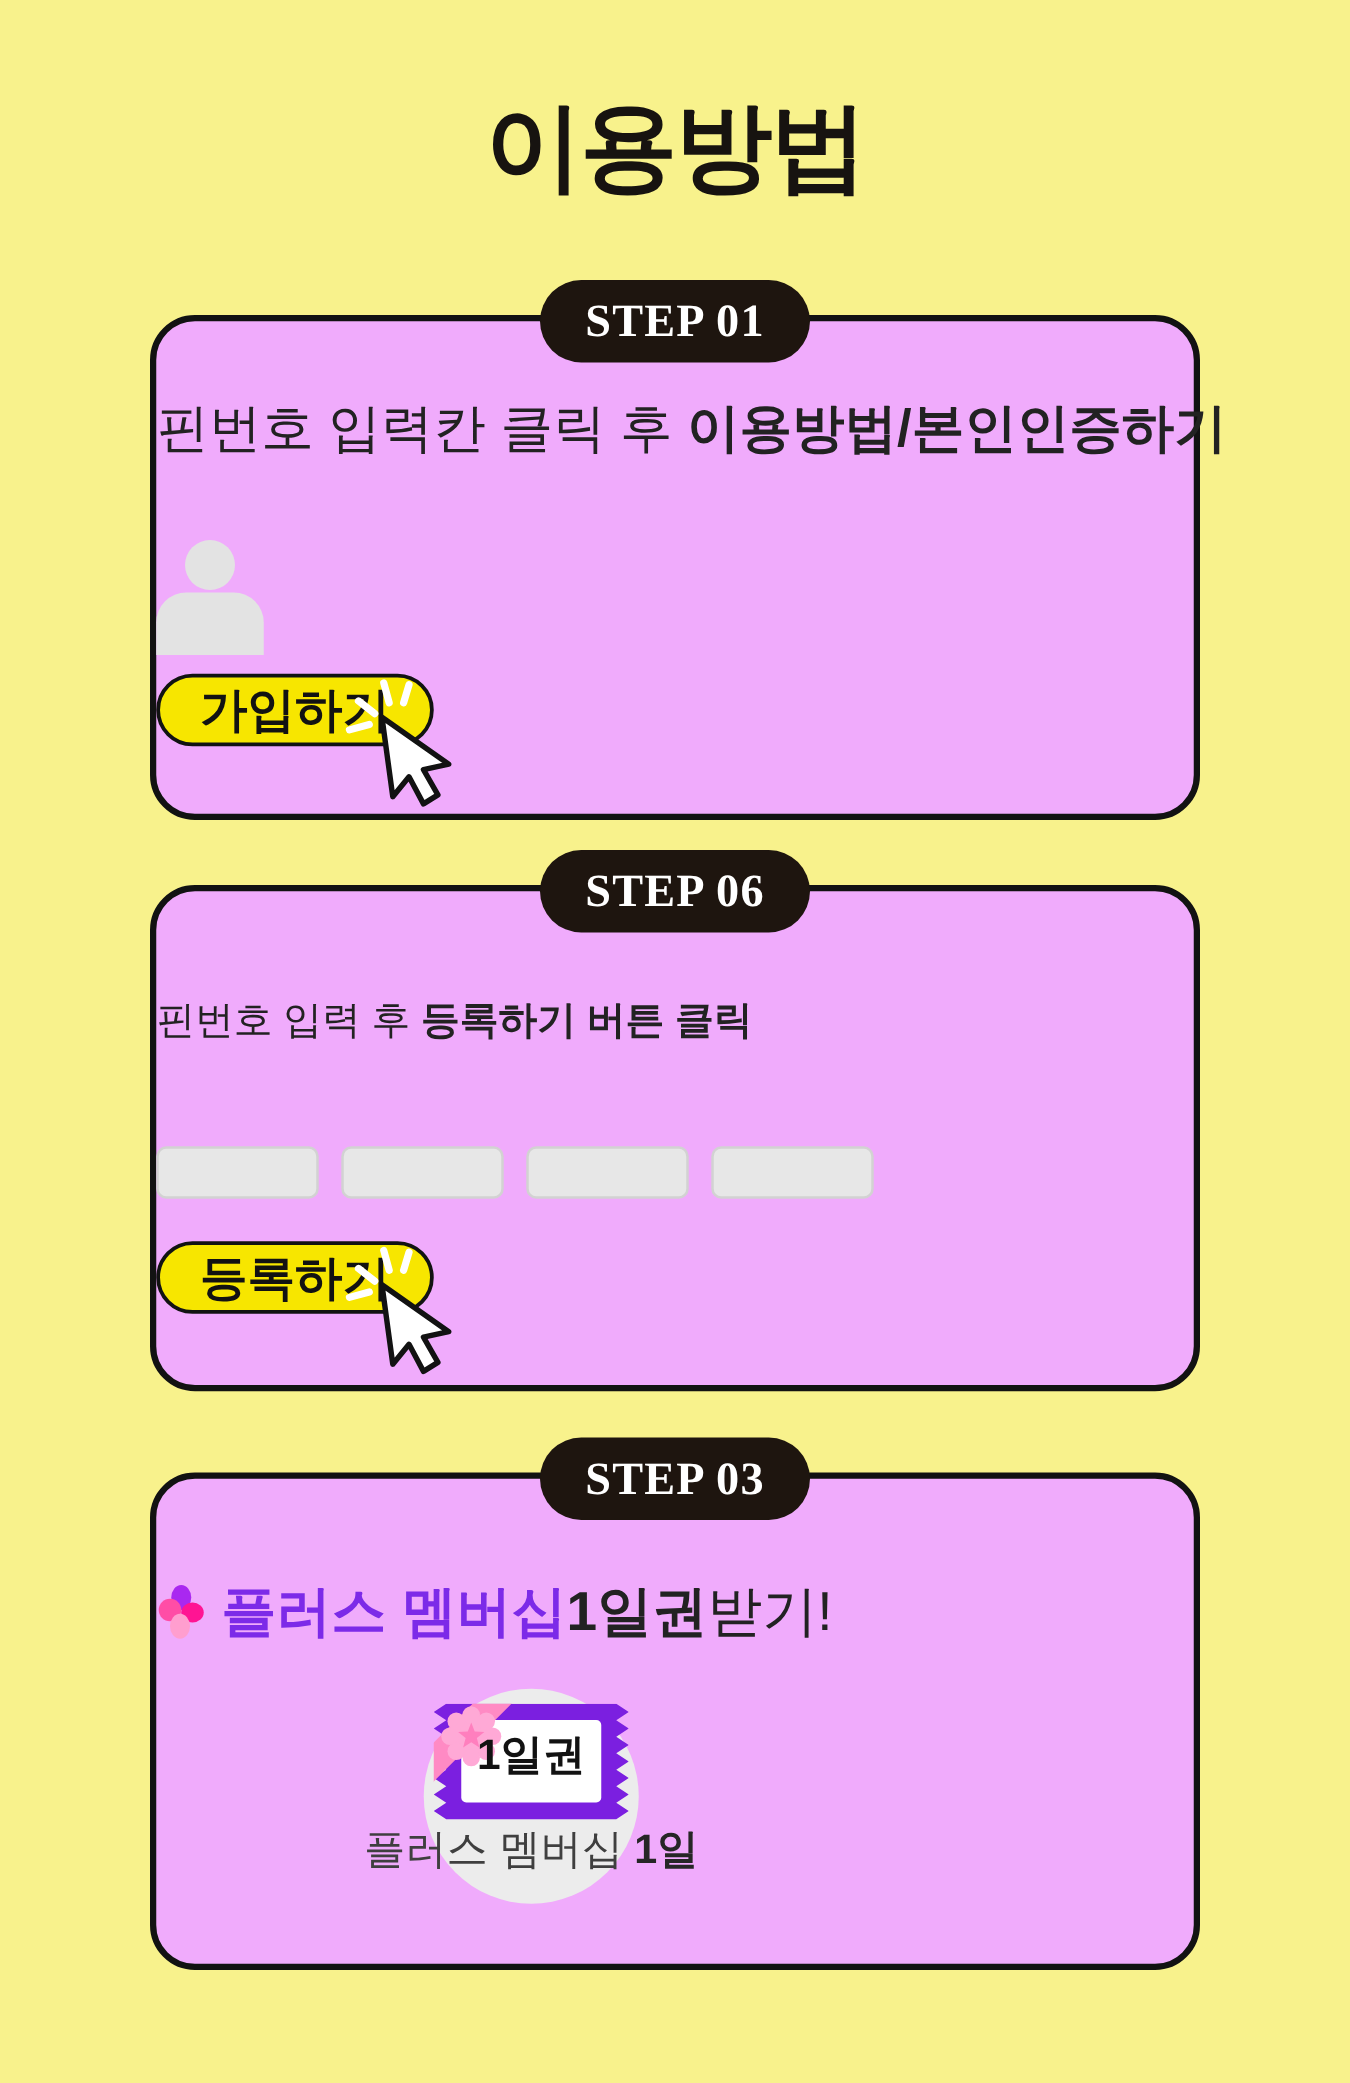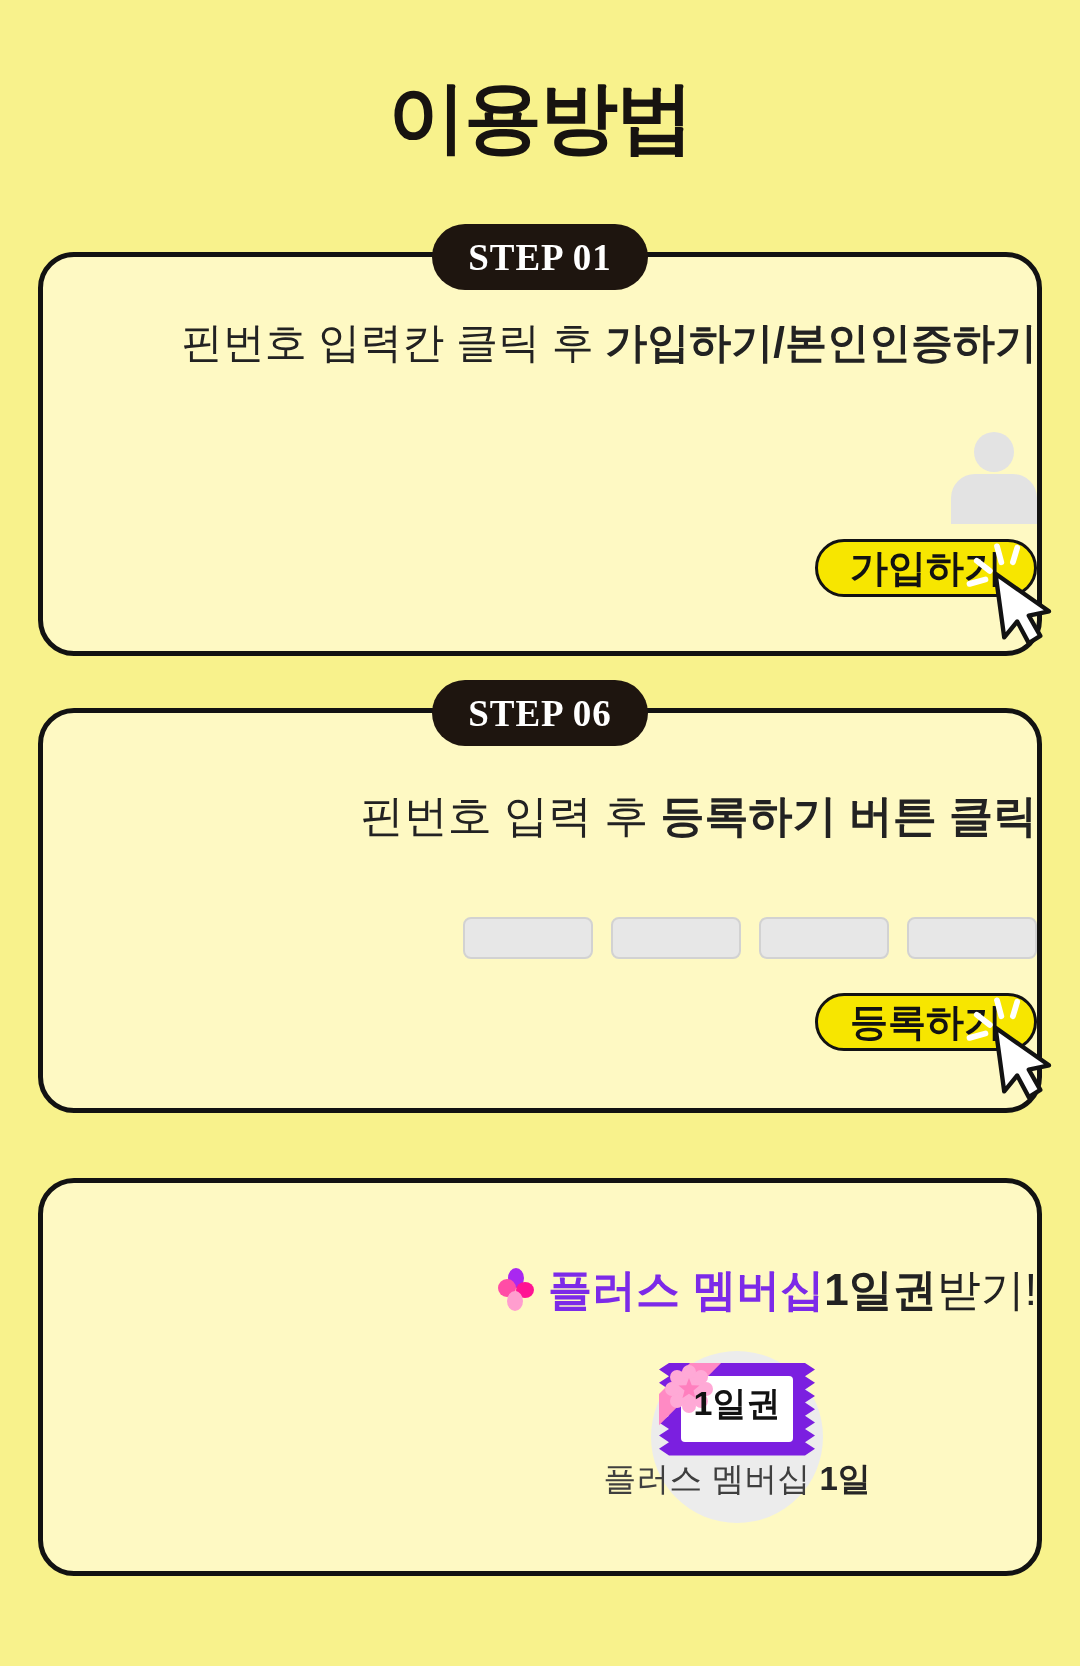--- a/index.html
+++ b/index.html
@@ -18,28 +18,28 @@
     font-weight:bold;
     font-size:78px;
     line-height:80px;
     color:#171310;
     letter-spacing:-2px;
   }
 
   
   .card {
     position:relative;
-    width:1004px;
+    width:840px;
     margin:0 auto;
-    background:#fef9c3;
+    background:#f0abfc;
     border:5px solid #121212;
     border-radius:36px;
     display:flex;
     flex-direction:column;
-    align-items:flex-end;
+    align-items:flex-start;
   }
   .card-1 { margin-top:94px; height:404px; }
   .card-2 { margin-top:52px; height:405px; }
   .card-3 { margin-top:65px; height:398px; }
 
   .step-badge {
     position:absolute;
     top:-33px;
     left:50%;
     transform:translateX(-50%);
@@ -58,21 +58,21 @@
   }
 
   .card-heading {
     font-size:42px;
     line-height:62px;
     color:#222222;
     white-space:nowrap;
     text-align:center;
   }
   .card-1 .card-heading { margin-top:55px; }
-  .card-2 .card-heading { margin-top:72px; font-size:44px; }
+  .card-2 .card-heading { margin-top:72px; font-size:31px; }
   .card-3 .card-heading { margin-top:76px; font-size:44px; display:flex; align-items:center; }
   .card-heading .hv { font-weight:bold; }
   .purple-bold { color:#7C2AE8; font-weight:bold; }
   .dark-bold { color:#222222; font-weight:bold; }
 
   
   .person-icon { margin-top:58px; display:flex; flex-direction:column; align-items:center; }
   .person-head { width:40px; height:40px; border-radius:50%; background:#E3E3E3; }
   .person-body { width:86px; height:50px; margin-top:2px; border-radius:24px 24px 0 0; background:#E3E3E3; }
 
@@ -135,21 +135,21 @@
 </head>
 <body>
 
 <div class="page">
 
   <div class="main-title">이용방법</div>
 
   <section class="card card-1">
     <div class="step-badge">STEP 01</div>
     <div class="card-heading">
-      <span>핀번호 입력칸 클릭 후 </span><span class="hv">가입하기/본인인증하기</span>
+      <span>핀번호 입력칸 클릭 후 </span><span class="hv">이용방법/본인인증하기</span>
     </div>
     <div class="person-icon">
       <div class="person-head"></div>
       <div class="person-body"></div>
     </div>
     <div class="pill-button">
       <span>가입하기</span>
       <svg class="cursor-icon" viewBox="0 0 60 72">
         <g stroke="#FFFFFF" stroke-width="4" stroke-linecap="round">
           <line x1="2" y1="29" x2="13" y2="26"></line>
@@ -181,20 +181,21 @@
           <line x1="7" y1="13" x2="16" y2="20"></line>
           <line x1="21" y1="3" x2="24" y2="14"></line>
           <line x1="35" y1="4" x2="32" y2="14"></line>
         </g>
         <path d="M20,22 L26,66 L35,55 L43,70 L51,65 L43,51 L57,48 Z" fill="#FFFFFF" stroke="#121212" stroke-width="3" stroke-linejoin="round"></path>
       </svg>
     </div>
   </section>
 
   <section class="card card-3">
+    <div class="step-badge">STEP 03</div>
     <div class="card-heading">
       <svg class="flower-icon" viewBox="0 0 40 44">
         <ellipse cx="20" cy="10" rx="8" ry="10" fill="#A928F0"></ellipse>
         <ellipse cx="29" cy="22" rx="9" ry="8" fill="#FF1493"></ellipse>
         <ellipse cx="11" cy="20" rx="9" ry="9" fill="#FF4DA6"></ellipse>
         <ellipse cx="19" cy="33" rx="8" ry="10" fill="#FF9ECF"></ellipse>
       </svg>
       <span class="purple-bold">플러스 멤버십 </span>
         <span class="dark-bold">1일권</span>
         <span> 받기!</span>

